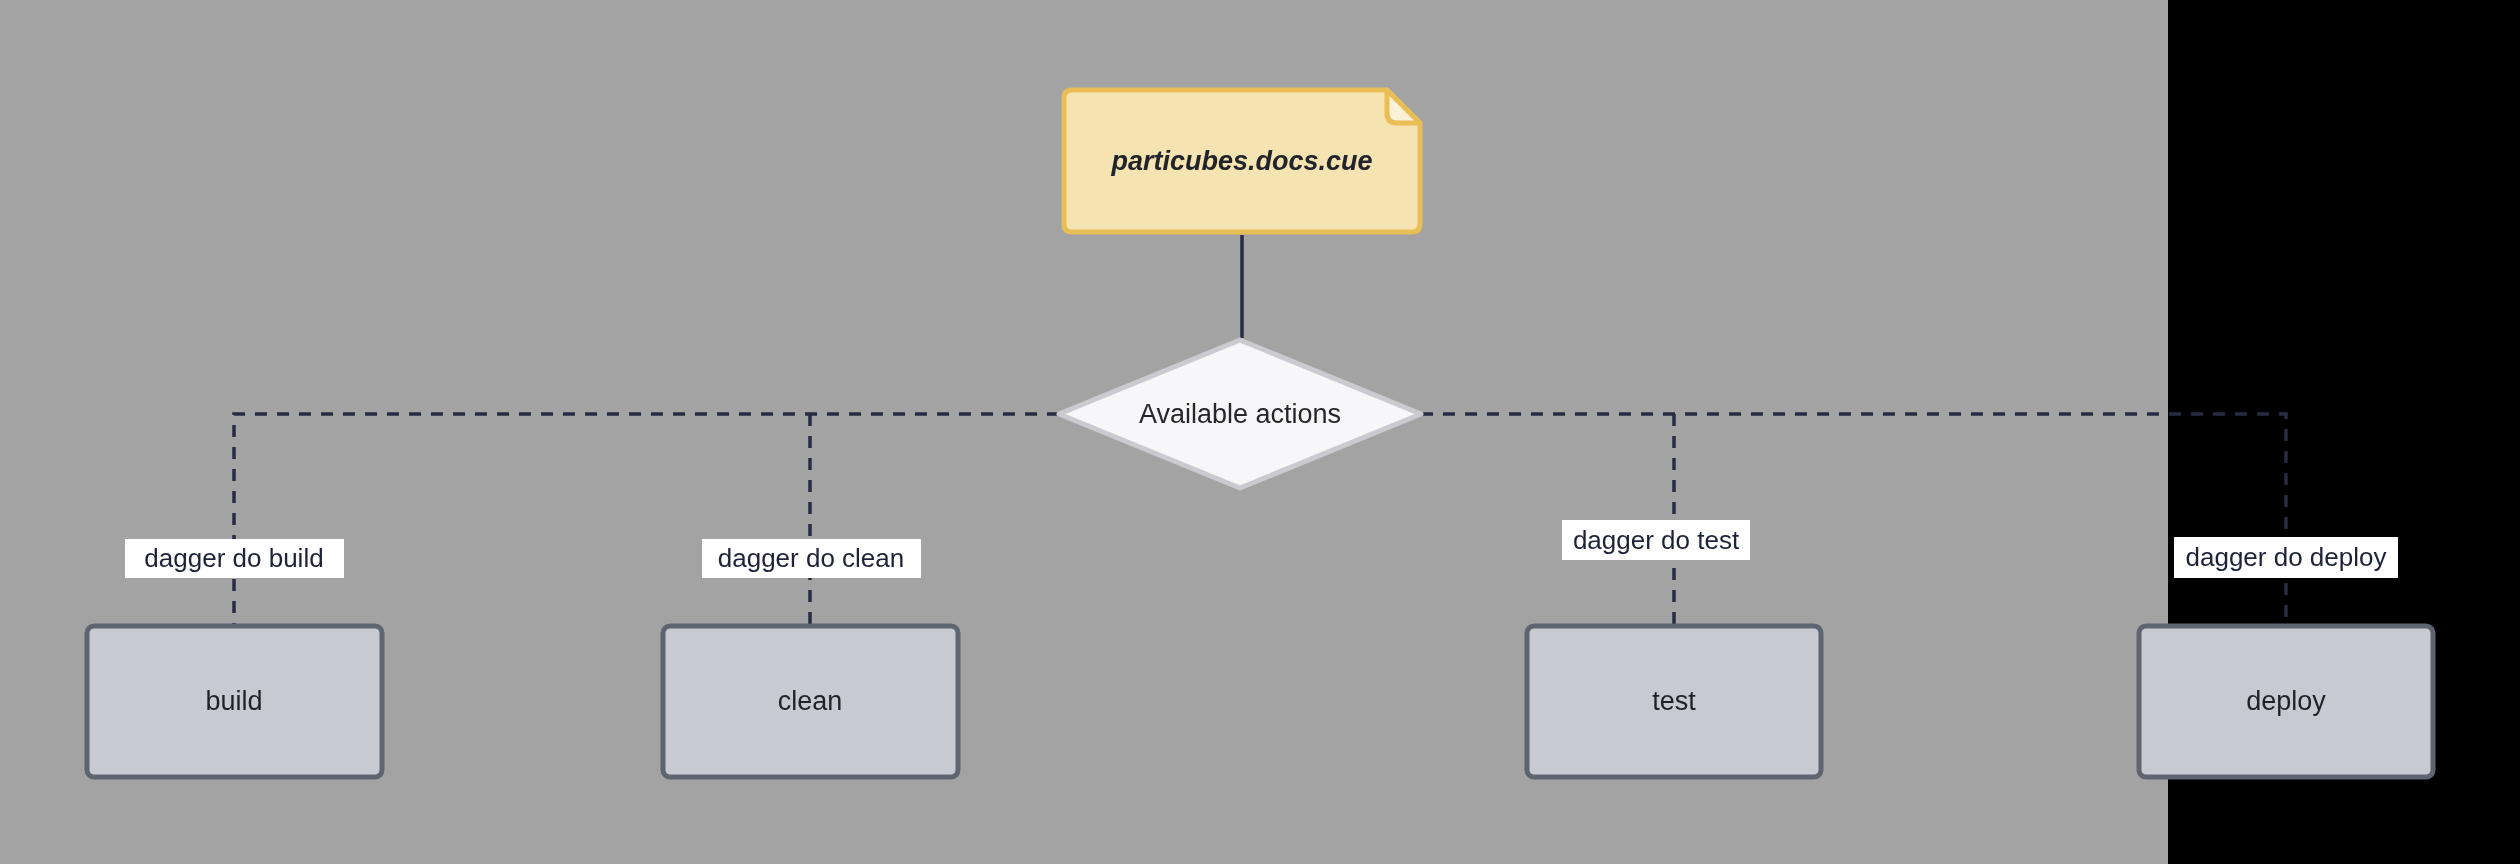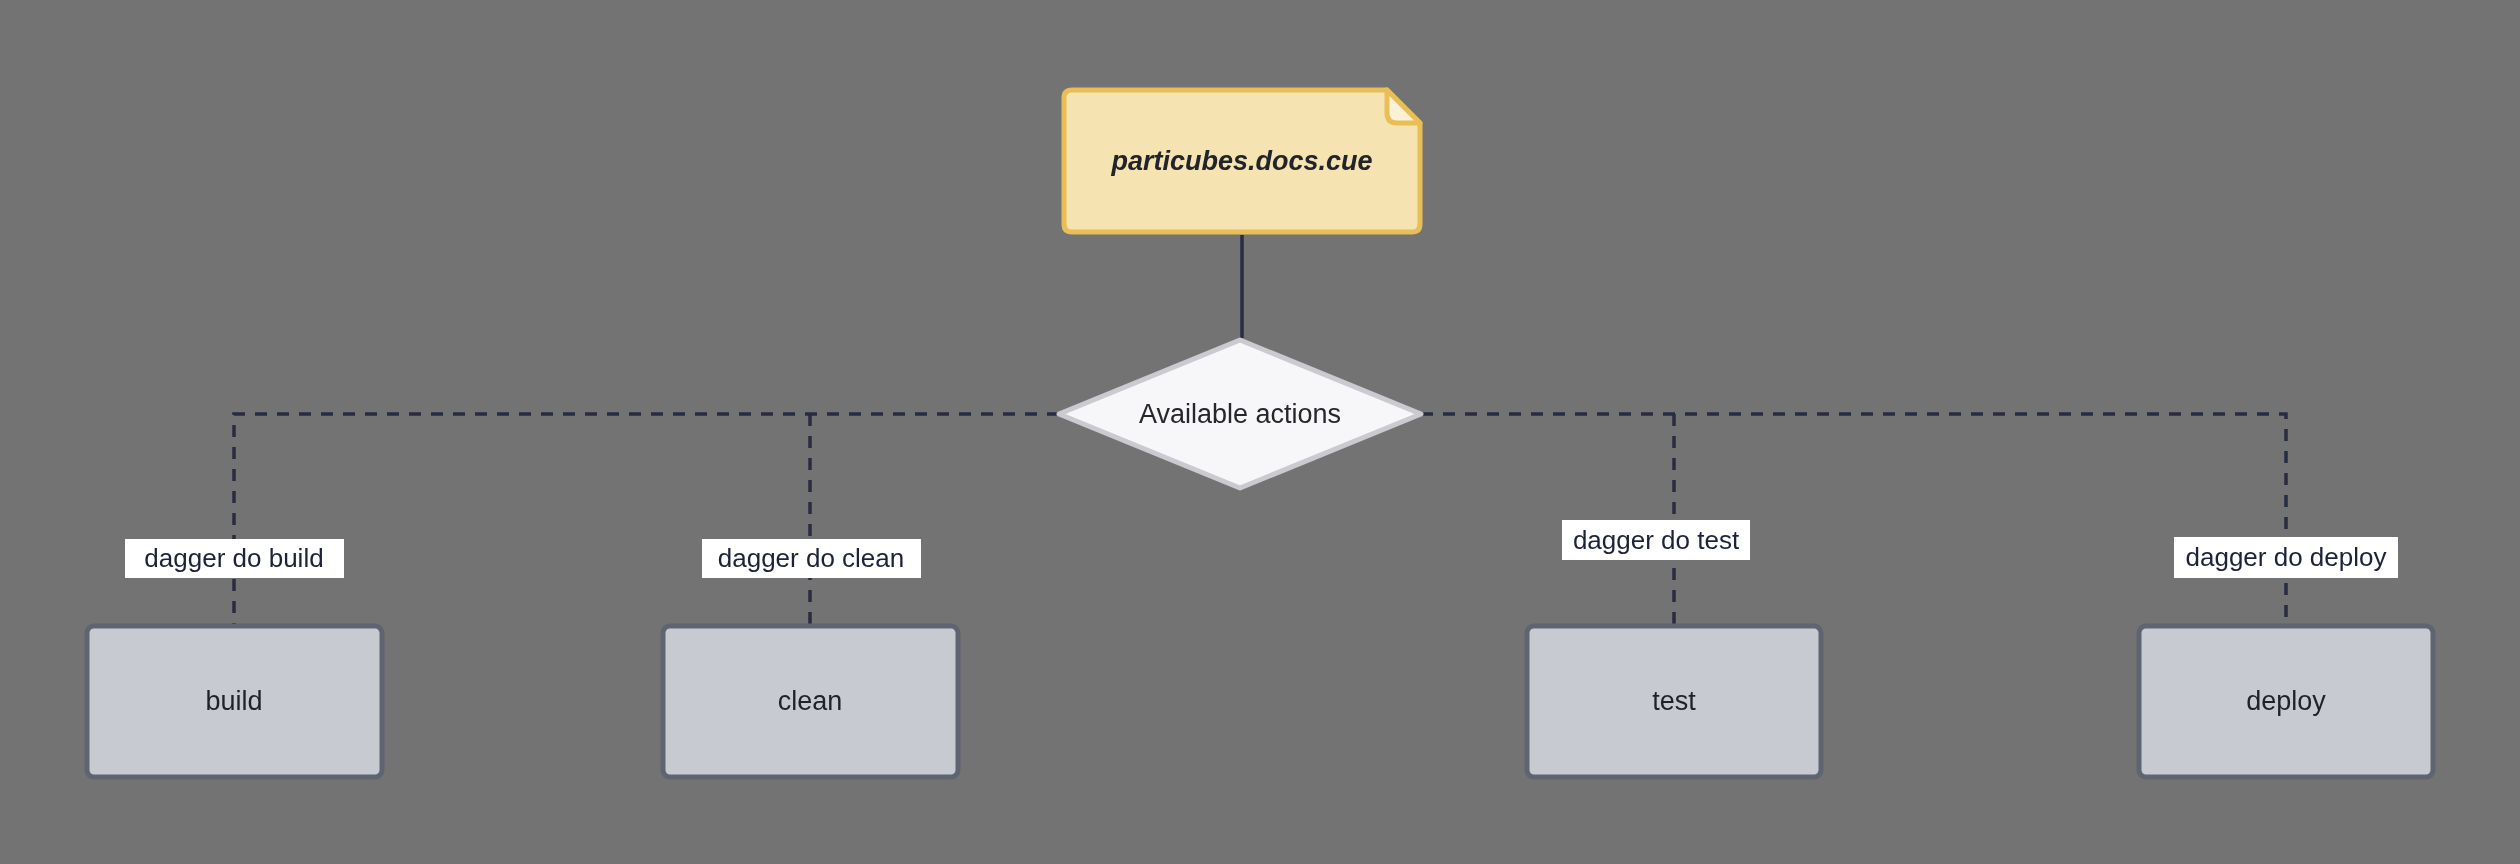--- a/index.html
+++ b/index.html
@@ -6,23 +6,23 @@
     margin: 0;
     padding: 0;
     background: #000000;
     width: 2520px;
     height: 864px;
     overflow: hidden;
     font-family: "Liberation Sans", sans-serif;
   }
   .stage {
     position: relative;
-    width: 2520px;
+    width: 2168px;
     height: 864px;
-    background: #737373;
+    background: #a3a3a3;
   }
   svg { display: block; }
 
   
   .edge-solid {
     stroke: #282D45;
     stroke-width: 3.5;
     fill: none;
   }
   .edge-dashed {

